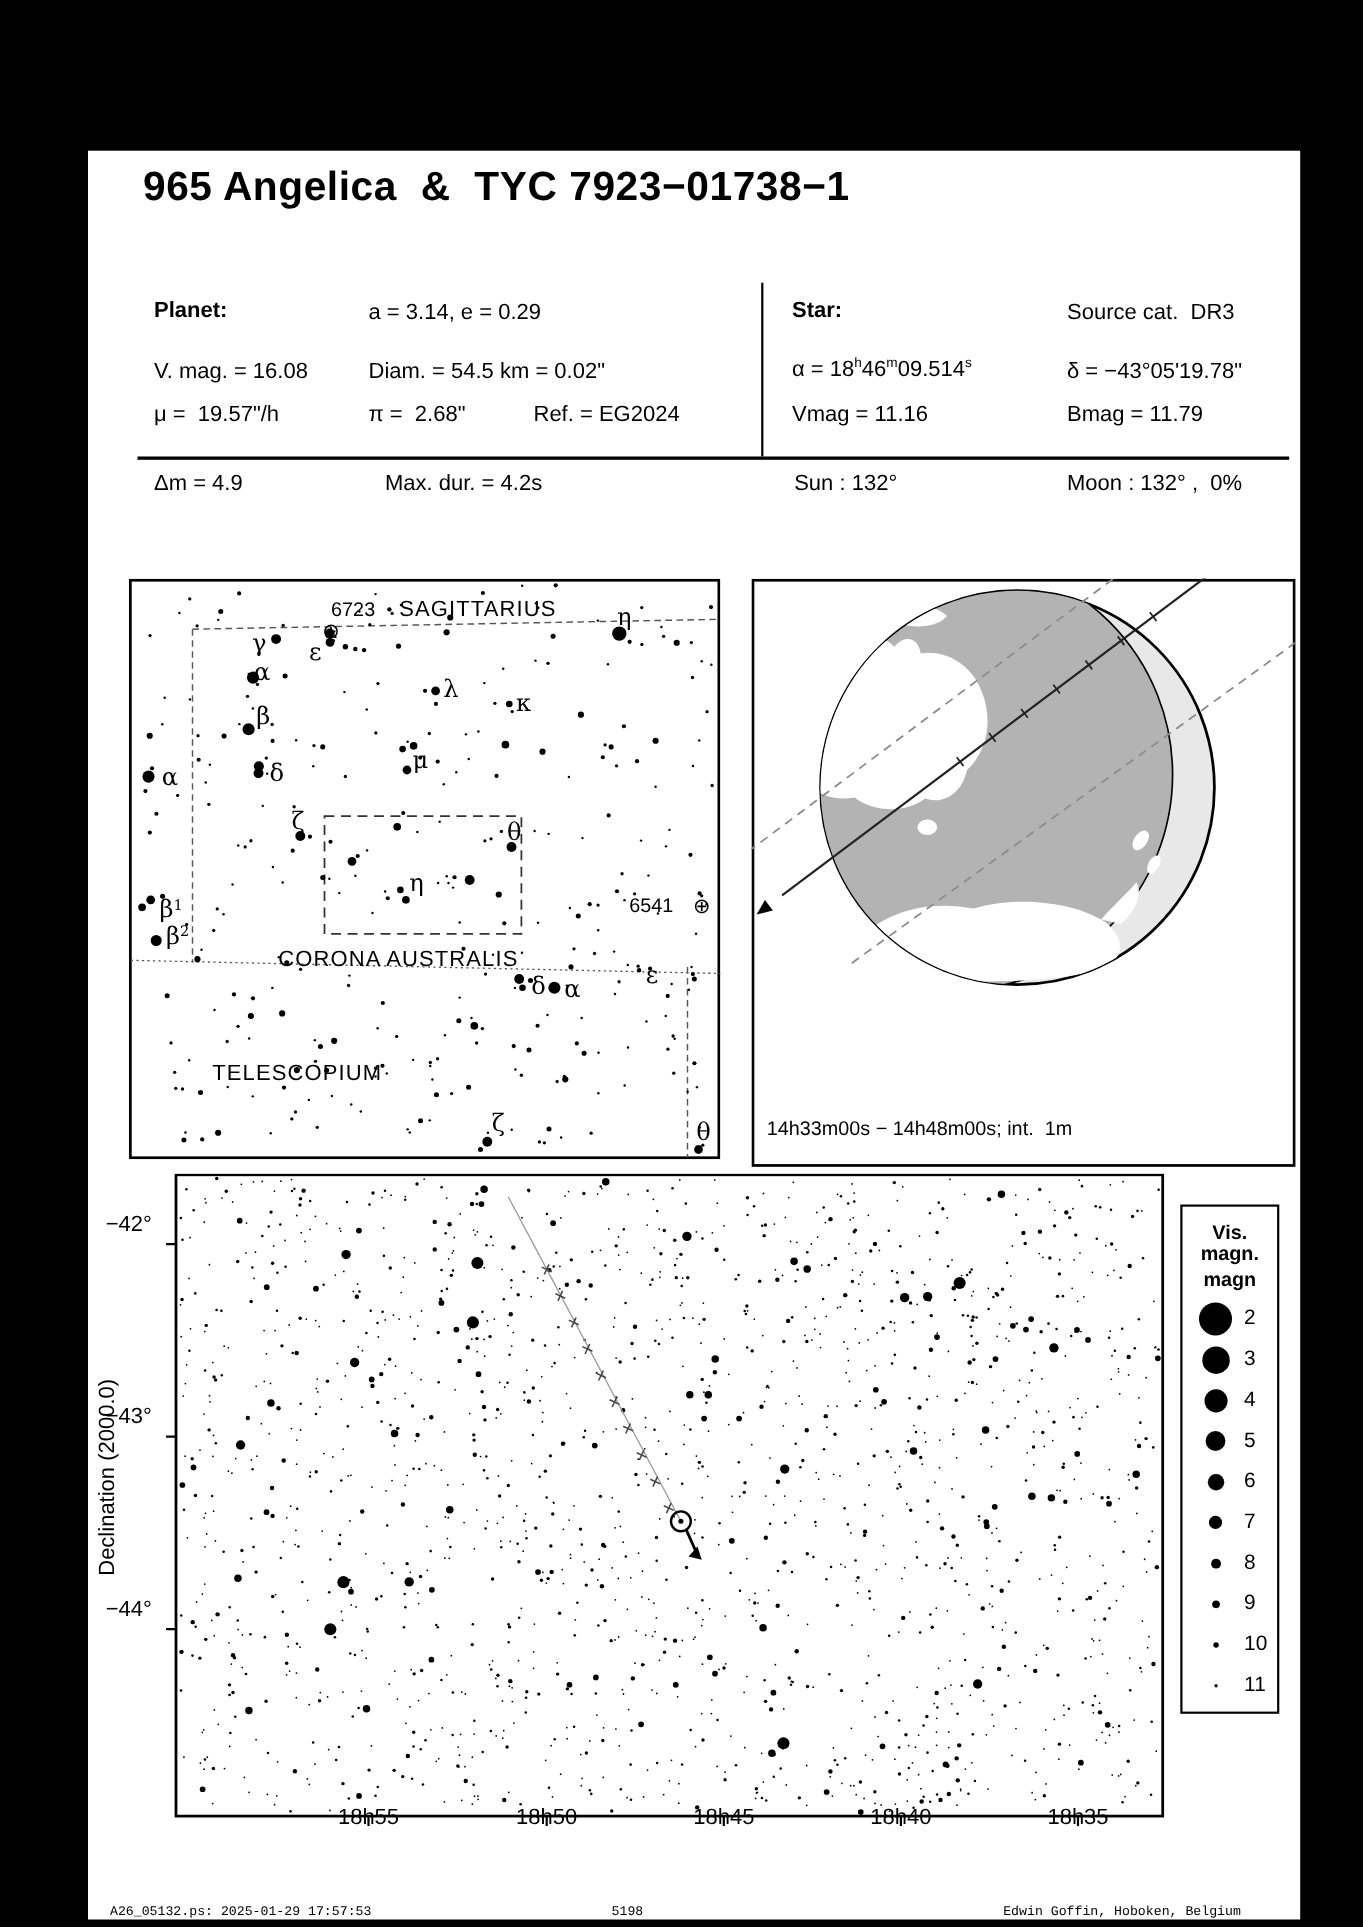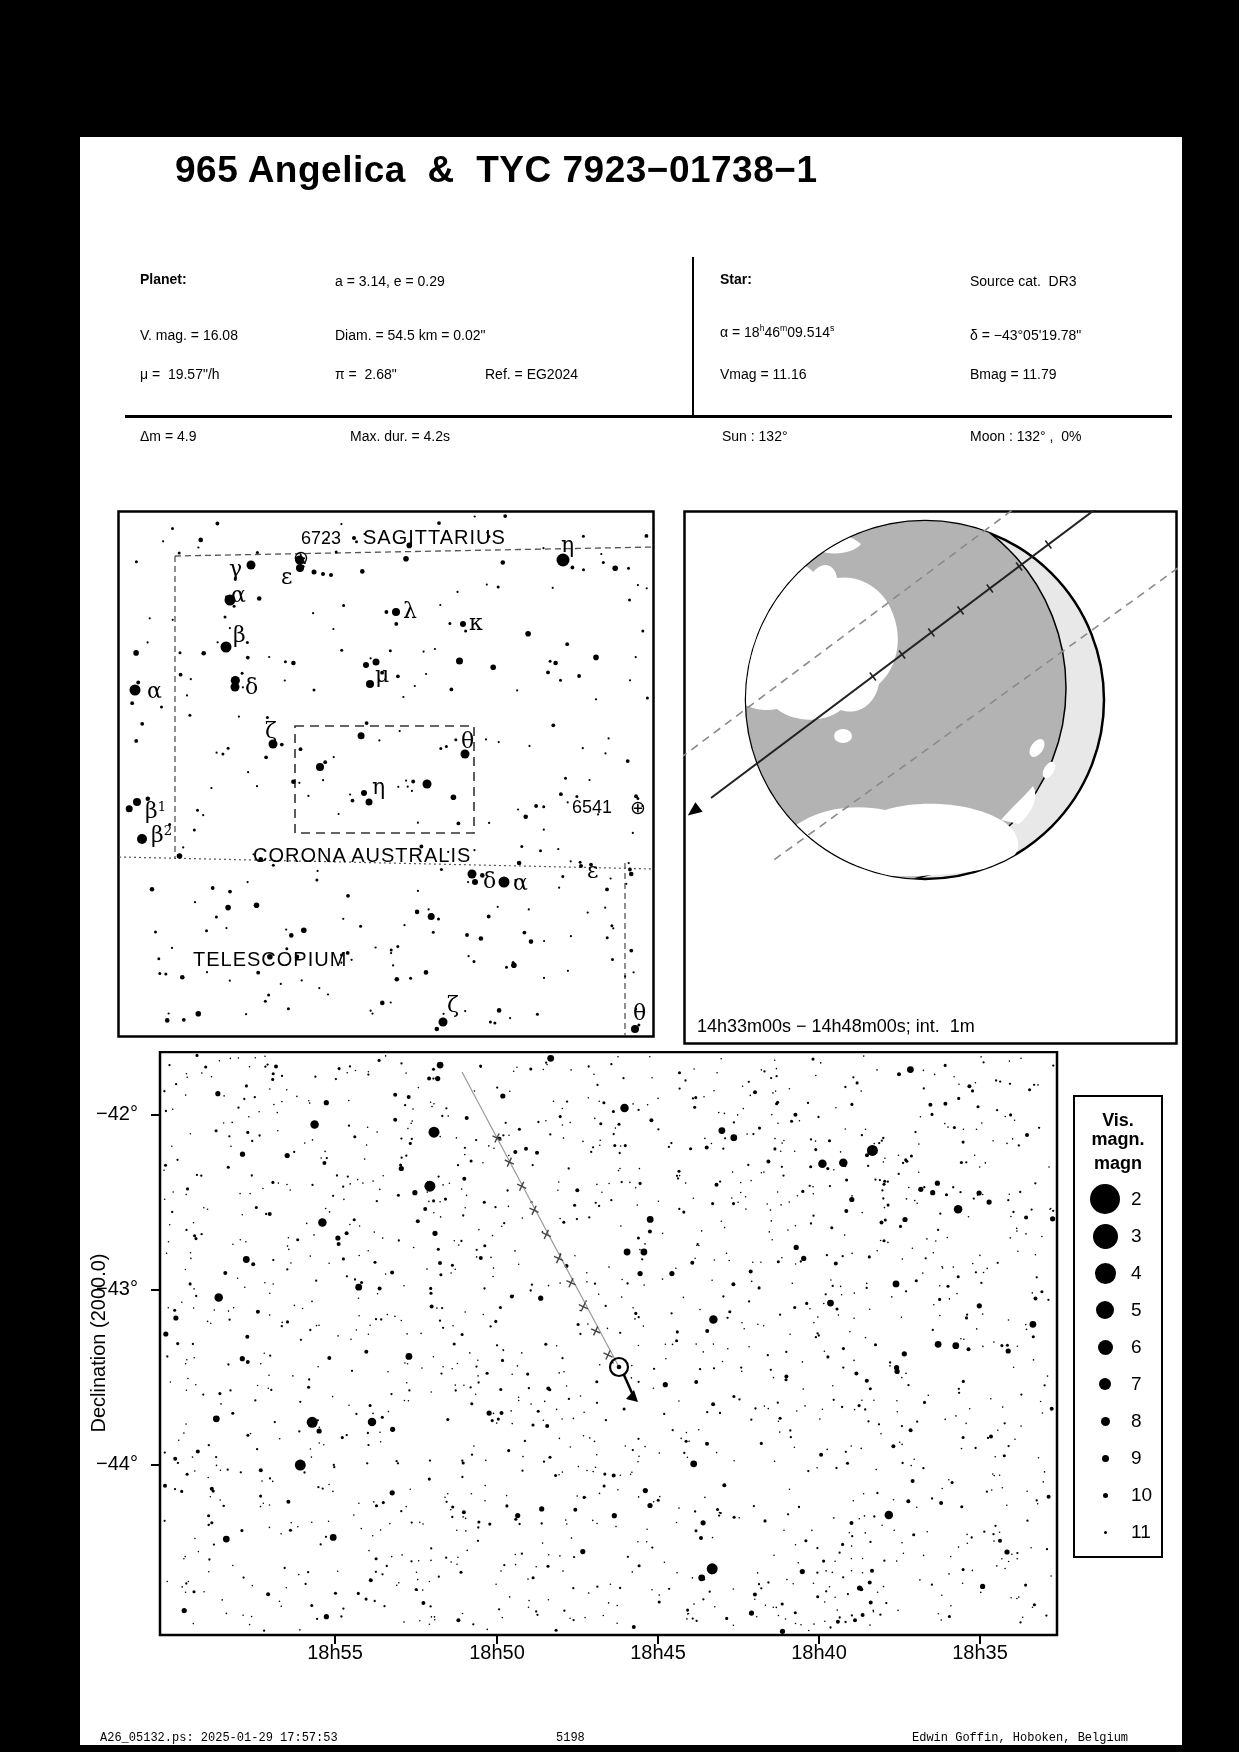--- a/index.html
+++ b/index.html
@@ -1,25 +1,25 @@
 <!DOCTYPE html>
 <html><head>
 <meta charset="utf-8">
 <style>
   html,body{margin:0;padding:0;background:#000;}
   body{width:1239px;height:1752px;position:relative;font-family:"Liberation Sans",sans-serif;}
   .page{position:absolute;left:80px;top:137px;width:1102px;height:1608px;background:#fff;color:#000;}
-  .title{position:absolute;left:50px;top:12px;font-size:37px;font-weight:bold;letter-spacing:.5px;white-space:pre;margin-left:45px;}
+  .title{position:absolute;left:50px;top:12px;font-size:37px;font-weight:bold;letter-spacing:.5px;white-space:pre;}
   .subtitle{position:absolute;left:78px;top:62px;font-size:27px;white-space:pre;}
   sup{font-size:62%;}
-  .t{position:absolute;font-size:14px;white-space:pre;}
+  .t{position:absolute;font-size:20px;white-space:pre;}
   .b{font-weight:bold;}
   .vdiv{position:absolute;left:612px;top:120px;width:2px;height:158px;background:#000;}
   .hrule{position:absolute;left:45px;top:278px;width:1047px;height:3px;background:#000;}
-  .chartbox{position:absolute;}
+  .chartbox{position:absolute;margin-top:16px;}
   .caption{position:absolute;left:617px;top:879px;font-size:18px;white-space:pre;}
   .legend{position:absolute;left:993px;top:958px;width:90px;height:463px;border:2px solid #000;box-sizing:border-box;}
   .legend .tl{position:absolute;width:100%;text-align:center;font-size:18px;font-weight:bold;}
   .legend .dot{position:absolute;background:#000;border-radius:50%;}
   .legend .num{position:absolute;font-size:19px;}
   .xtick{position:absolute;font-size:20px;transform:translateX(-50%);white-space:nowrap;}
   .ytick{position:absolute;width:58px;text-align:right;font-size:20px;white-space:nowrap;}
   .xlabel{position:absolute;left:318px;top:1536px;width:420px;text-align:center;font-size:21px;}
   .vlabel{position:absolute;left:-96px;top:1194px;width:230px;height:24px;text-align:center;font-size:20px;transform:rotate(-90deg);white-space:nowrap;}
   .mono{position:absolute;top:1594px;font-family:"Liberation Mono","DejaVu Sans Mono",monospace;font-size:12px;white-space:pre;}

